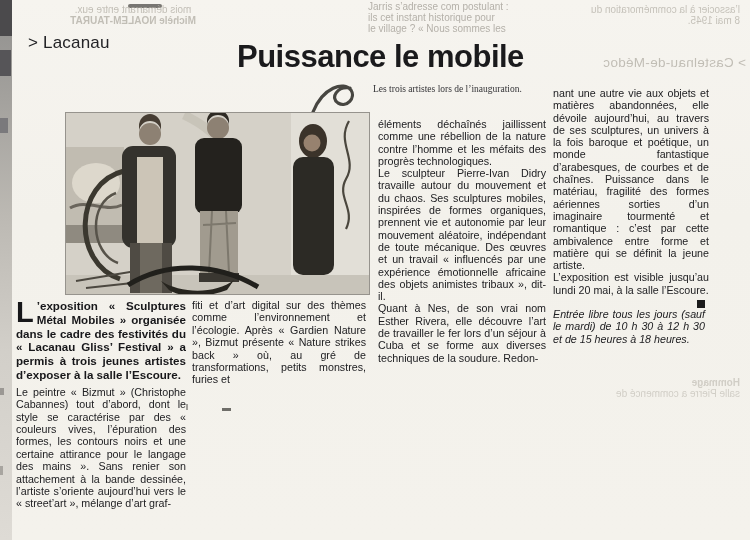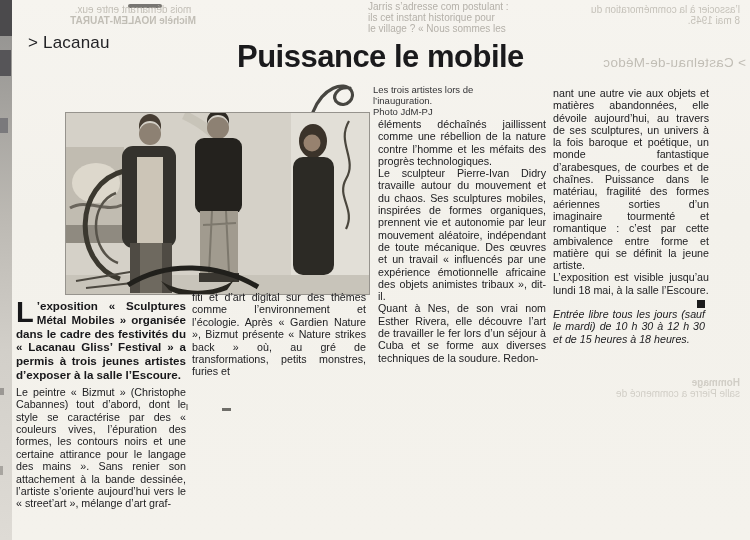--- a/index.html
+++ b/index.html
@@ -21,30 +21,30 @@
   .mirror{transform:scaleX(-1);}
   .bleed .bold{font-weight:bold;}
   
   .kicker{position:absolute;left:28px;top:33px;font-size:17px;font-weight:normal;color:#232326;letter-spacing:.2px;}
   .headline{position:absolute;left:237px;top:39px;font-size:31px;font-weight:bold;color:#1a1a1c;letter-spacing:-.5px;}
   
   .photo{position:absolute;left:65px;top:112px;width:305px;height:183px;
     background:#d6d2c9;border:1px solid #96938d;box-sizing:border-box;}
   .photo svg{display:block;}
   .swoosh{position:absolute;left:311px;top:79px;}
-  .caption{position:absolute;left:373px;top:84px;width:160px;font-size:9.5px;line-height:11px;color:#333336;}
+  .caption{position:absolute;left:373px;top:84px;width:160px;font-size:9.5px;line-height:11px;color:#333336;font-family:Liberation Serif, serif;}
   
   .col{position:absolute;text-align:justify;color:#212124;}
   .col p{margin:0;}
   .col1{left:16px;top:299px;width:170px;}
   .lead{font-weight:bold;font-size:11.6px;line-height:13.8px;color:#17171a;}
   .dropcap{float:left;font-size:29px;line-height:23px;padding:2px 3px 0 0;font-weight:bold;}
   .body-txt{font-size:10.7px;line-height:12.4px;}
   .col1 .body-txt{margin-top:4px;}
-  .col2{left:192px;top:291px;width:174px;}
+  .col2{left:192px;top:299px;width:174px;}
   .col3{left:378px;top:118px;width:168px;}
   .col3 p,.col4 p{font-size:10.7px;line-height:12.3px;}
   .col4{left:553px;top:87px;width:156px;}
   .byline{text-align:right;font-weight:bold;font-size:11.5px;margin-top:3px;padding-right:4px;color:#1b1b1d;}
   .endsq{width:8px;height:8px;background:#1b1b1b;margin:4px 4px 0 auto;}
   .note{margin-top:21px;font-style:italic;width:152px;}
   
   .artifact{position:absolute;background:#4e4c48;}
 </style>
 </head>
@@ -128,41 +128,40 @@
       </g>
 
       <path d="M62,172 C100,148 152,150 192,174" fill="none" stroke="#21201c" stroke-width="5"></path>
       <path d="M95,168 C115,181 150,181 168,167 L161,177 C140,185 116,185 103,177 Z" fill="#27251f"></path>
       <path d="M283,8 C270,30 292,46 280,66 C270,84 290,96 280,116" fill="none" stroke="#4a463d" stroke-width="2.2"></path>
     </svg>
   </div>
 
   <div class="caption">
     <div>Les trois artistes lors de l’inauguration.</div>
-    <div>Photo JdM-PJ</div>
   </div>
 
   <div class="col col1">
     <p class="lead"><span class="dropcap">L</span><span>’exposition « Sculptures Métal Mobiles » organisée dans le cadre des festivités du « Lacanau Gliss’ Festival » a permis à trois jeunes artistes d’exposer à la salle l’Escoure.</span></p>
     <p class="body-txt">Le peintre « Bizmut » (Christophe Cabannes) tout d’abord, dont le style se caractérise par des « couleurs vives, l’épuration des formes, les contours noirs et une certaine attirance pour le langage des mains ». Sans renier son attachement à la bande dessinée, l’artiste s’oriente aujourd’hui vers le « street’art », mélange d’art graf-</p>
   </div>
 
   <div class="col col2">
     <p class="body-txt">fiti et d’art digital sur des thèmes comme l’environnement et l’écologie. Après « Gardien Nature », Bizmut présente « Nature strikes back » où, au gré de transformations, petits monstres, furies et</p>
   </div>
 
   <div class="col col3">
     <p>éléments déchaînés jaillissent comme une rébellion de la nature contre l’homme et les méfaits des progrès technologiques.</p>
     <p>Le sculpteur Pierre-Ivan Didry travaille autour du mouvement et du chaos. Ses sculptures mobiles, inspirées de formes organiques, prennent vie et autonomie par leur mouvement aléatoire, indépendant de toute mécanique. Des œuvres et un travail « influencés par une expérience émotionnelle africaine des objets animistes tribaux », dit-il.</p>
     <p>Quant à Nes, de son vrai nom Esther Rivera, elle découvre l’art de travailler le fer lors d’un séjour à Cuba et se forme aux diverses techniques de la soudure. Redon-</p>
   </div>
 
   <div class="col col4">
     <p>nant une autre vie aux objets et matières abandonnées, elle dévoile aujourd’hui, au travers de ses sculptures, un univers à la fois baroque et poétique, un monde fantastique d’arabesques, de courbes et de chaînes. Puissance dans le matériau, fragilité des formes aériennes sorties d’un imaginaire tourmenté et romantique : c’est par cette ambivalence entre forme et matière qui se définit la jeune artiste.</p>
-    <p>L’exposition est visible jusqu’au lundi 18 mai, à la salle l’Escoure.</p>
+    <p>L’exposition est visible jusqu’au lundi 20 mai, à la salle l’Escoure.</p>
     <div class="endsq"></div>
     <p class="note">Entrée libre tous les jours (sauf le mardi) de 10 h 30 à 12 h 30 et de 15 heures à 18 heures.</p>
   </div>
 
   <div class="artifact" style="left:222px;top:408px;width:9px;height:2.5px;opacity:.8;"></div>
   <div class="artifact" style="left:186px;top:404px;width:2px;height:6px;opacity:.5;"></div>
 
 </div>
 
 </body></html>

